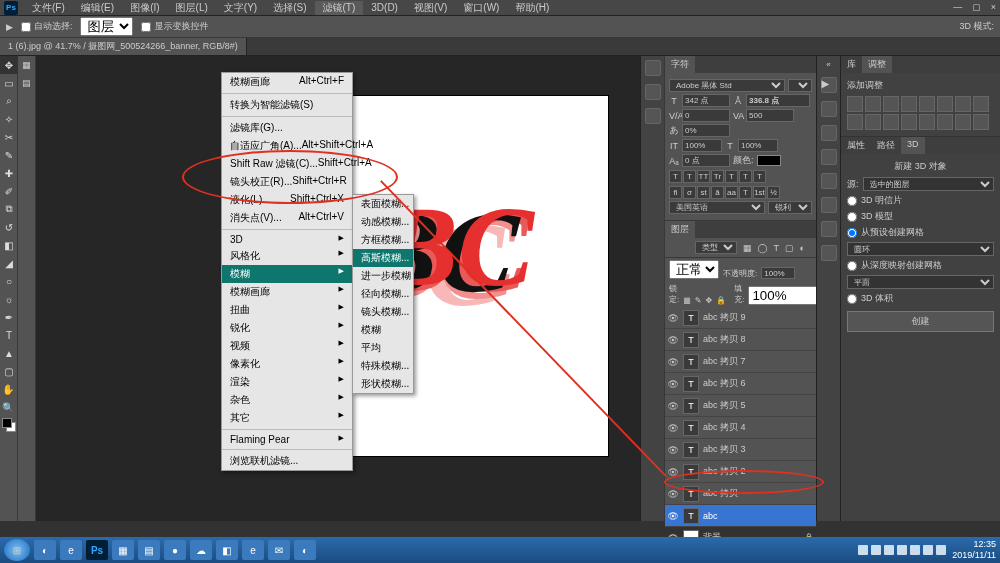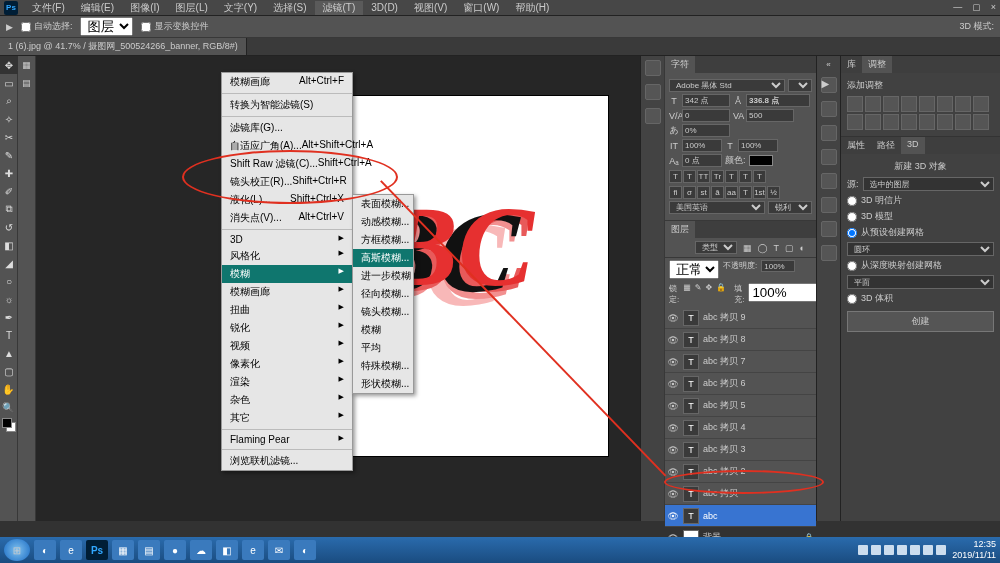--- a/index.html
+++ b/index.html
@@ -60,21 +60,21 @@
 .char-panel { padding:4px; border-bottom:1px solid #383838; }
 .char-panel .rw { display:flex; align-items:center; gap:3px; margin:2px 0; }
 .char-panel select, .char-panel input { background:#3a3a3a; color:#ccc; border:1px solid #666; font-size:8px; height:13px; }
 .char-panel .ico { width:10px; text-align:center; }
 .tt-btns { display:flex; gap:1px; margin-top:3px; }
 .tt-btns span { width:13px; height:13px; background:#3a3a3a; display:flex; align-items:center; justify-content:center; border:1px solid #666; font-size:8px; }
 
 .layer-panel { flex:1; display:flex; flex-direction:column; }
 .layer-head { padding:3px 4px; display:flex; gap:6px; align-items:center; border-bottom:1px solid #383838; }
 .layer-head select { background:#3a3a3a; color:#ccc; border:1px solid #666; font-size:8px; height:13px;margin-left:26px; }
-.lock-row, .mode-row { display:flex; gap:4px; align-items:flex-start; padding:2px 4px; font-size:8px; }
+.lock-row, .mode-row { display:flex; gap:4px; align-items:flex-end; padding:2px 4px; font-size:8px; }
 .mode-row input { width:34px; background:#3a3a3a; border:1px solid #666; color:#ccc; font-size:8px; height:12px;}
 .layers { flex:1; overflow:auto; }
 .layer { display:flex; align-items:center; height:22px; border-bottom:1px solid #444; padding:0 2px; gap:4px; }
 .layer.sel { background:#3874d1; color:#fff; }
 .layer .eye { width:12px; text-align:center; }
 .layer .thumb { width:16px; height:16px; background:#3a3a3a; border:1px solid #666; display:flex; align-items:center; justify-content:center; font-size:9px; }
 .layer .thumb.T { color:#fff; }
 .layer .thumb.bg { background:#fff; }
 .layer-footer { display:flex; justify-content:flex-end; gap:4px; padding:2px 4px; border-top:1px solid #383838; background:#4a4a4a;}
 .layer-footer span { font-size:9px; }
@@ -344,21 +344,21 @@
           <input style="width: 48px;" value="0%">
         </div>
       <div class="rw">
           <span class="ico">IT</span>
           <input style="width: 40px;" value="100%">
           <span class="ico">T</span>
           <input style="width: 40px;" value="100%">
         </div>
       <div class="rw">
           <span class="ico">Aₐ</span>
-          <input style="width: 40px;" value="0 点">
+          <input style="width: 48px;" value="0 点">
           <span>颜色:</span>
           <span style="width:24px;height:11px;background:#000;border:1px solid #888;"></span>
         </div>
       <div class="tt-btns">
         <span>T</span>
         <span>T</span>
         <span>TT</span>
         <span>Tr</span>
         <span>T</span>
         <span>T</span>

